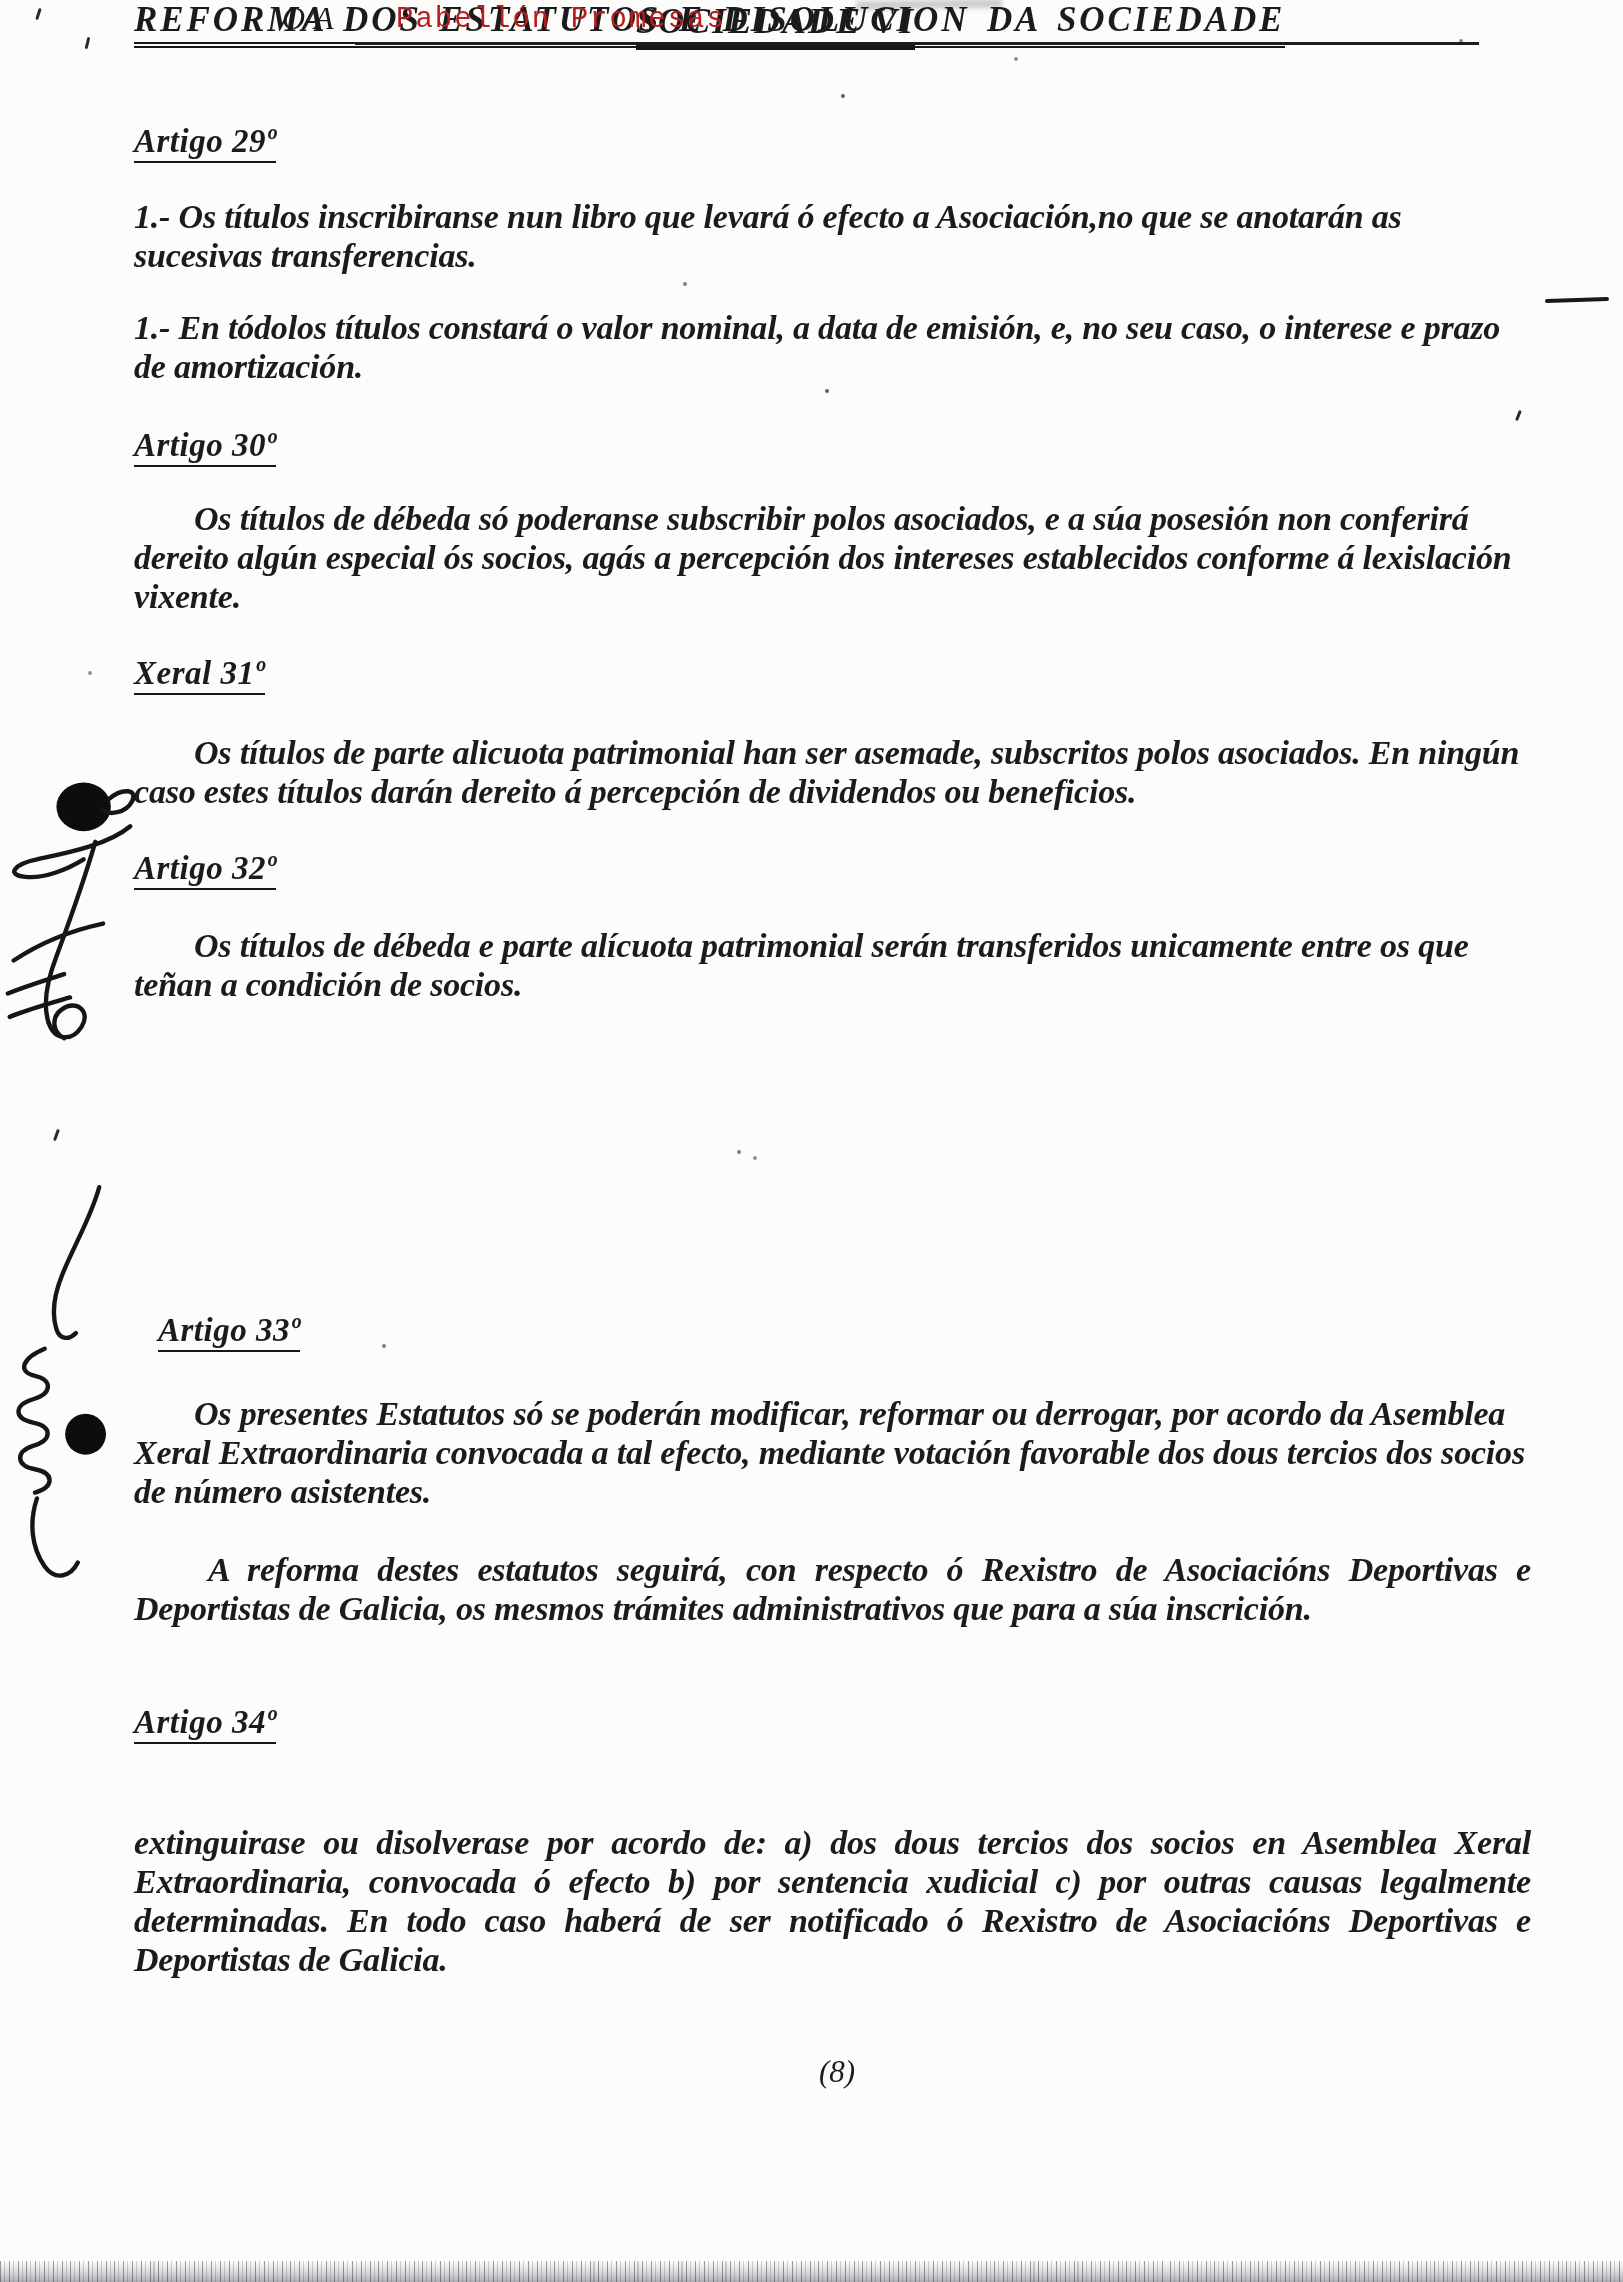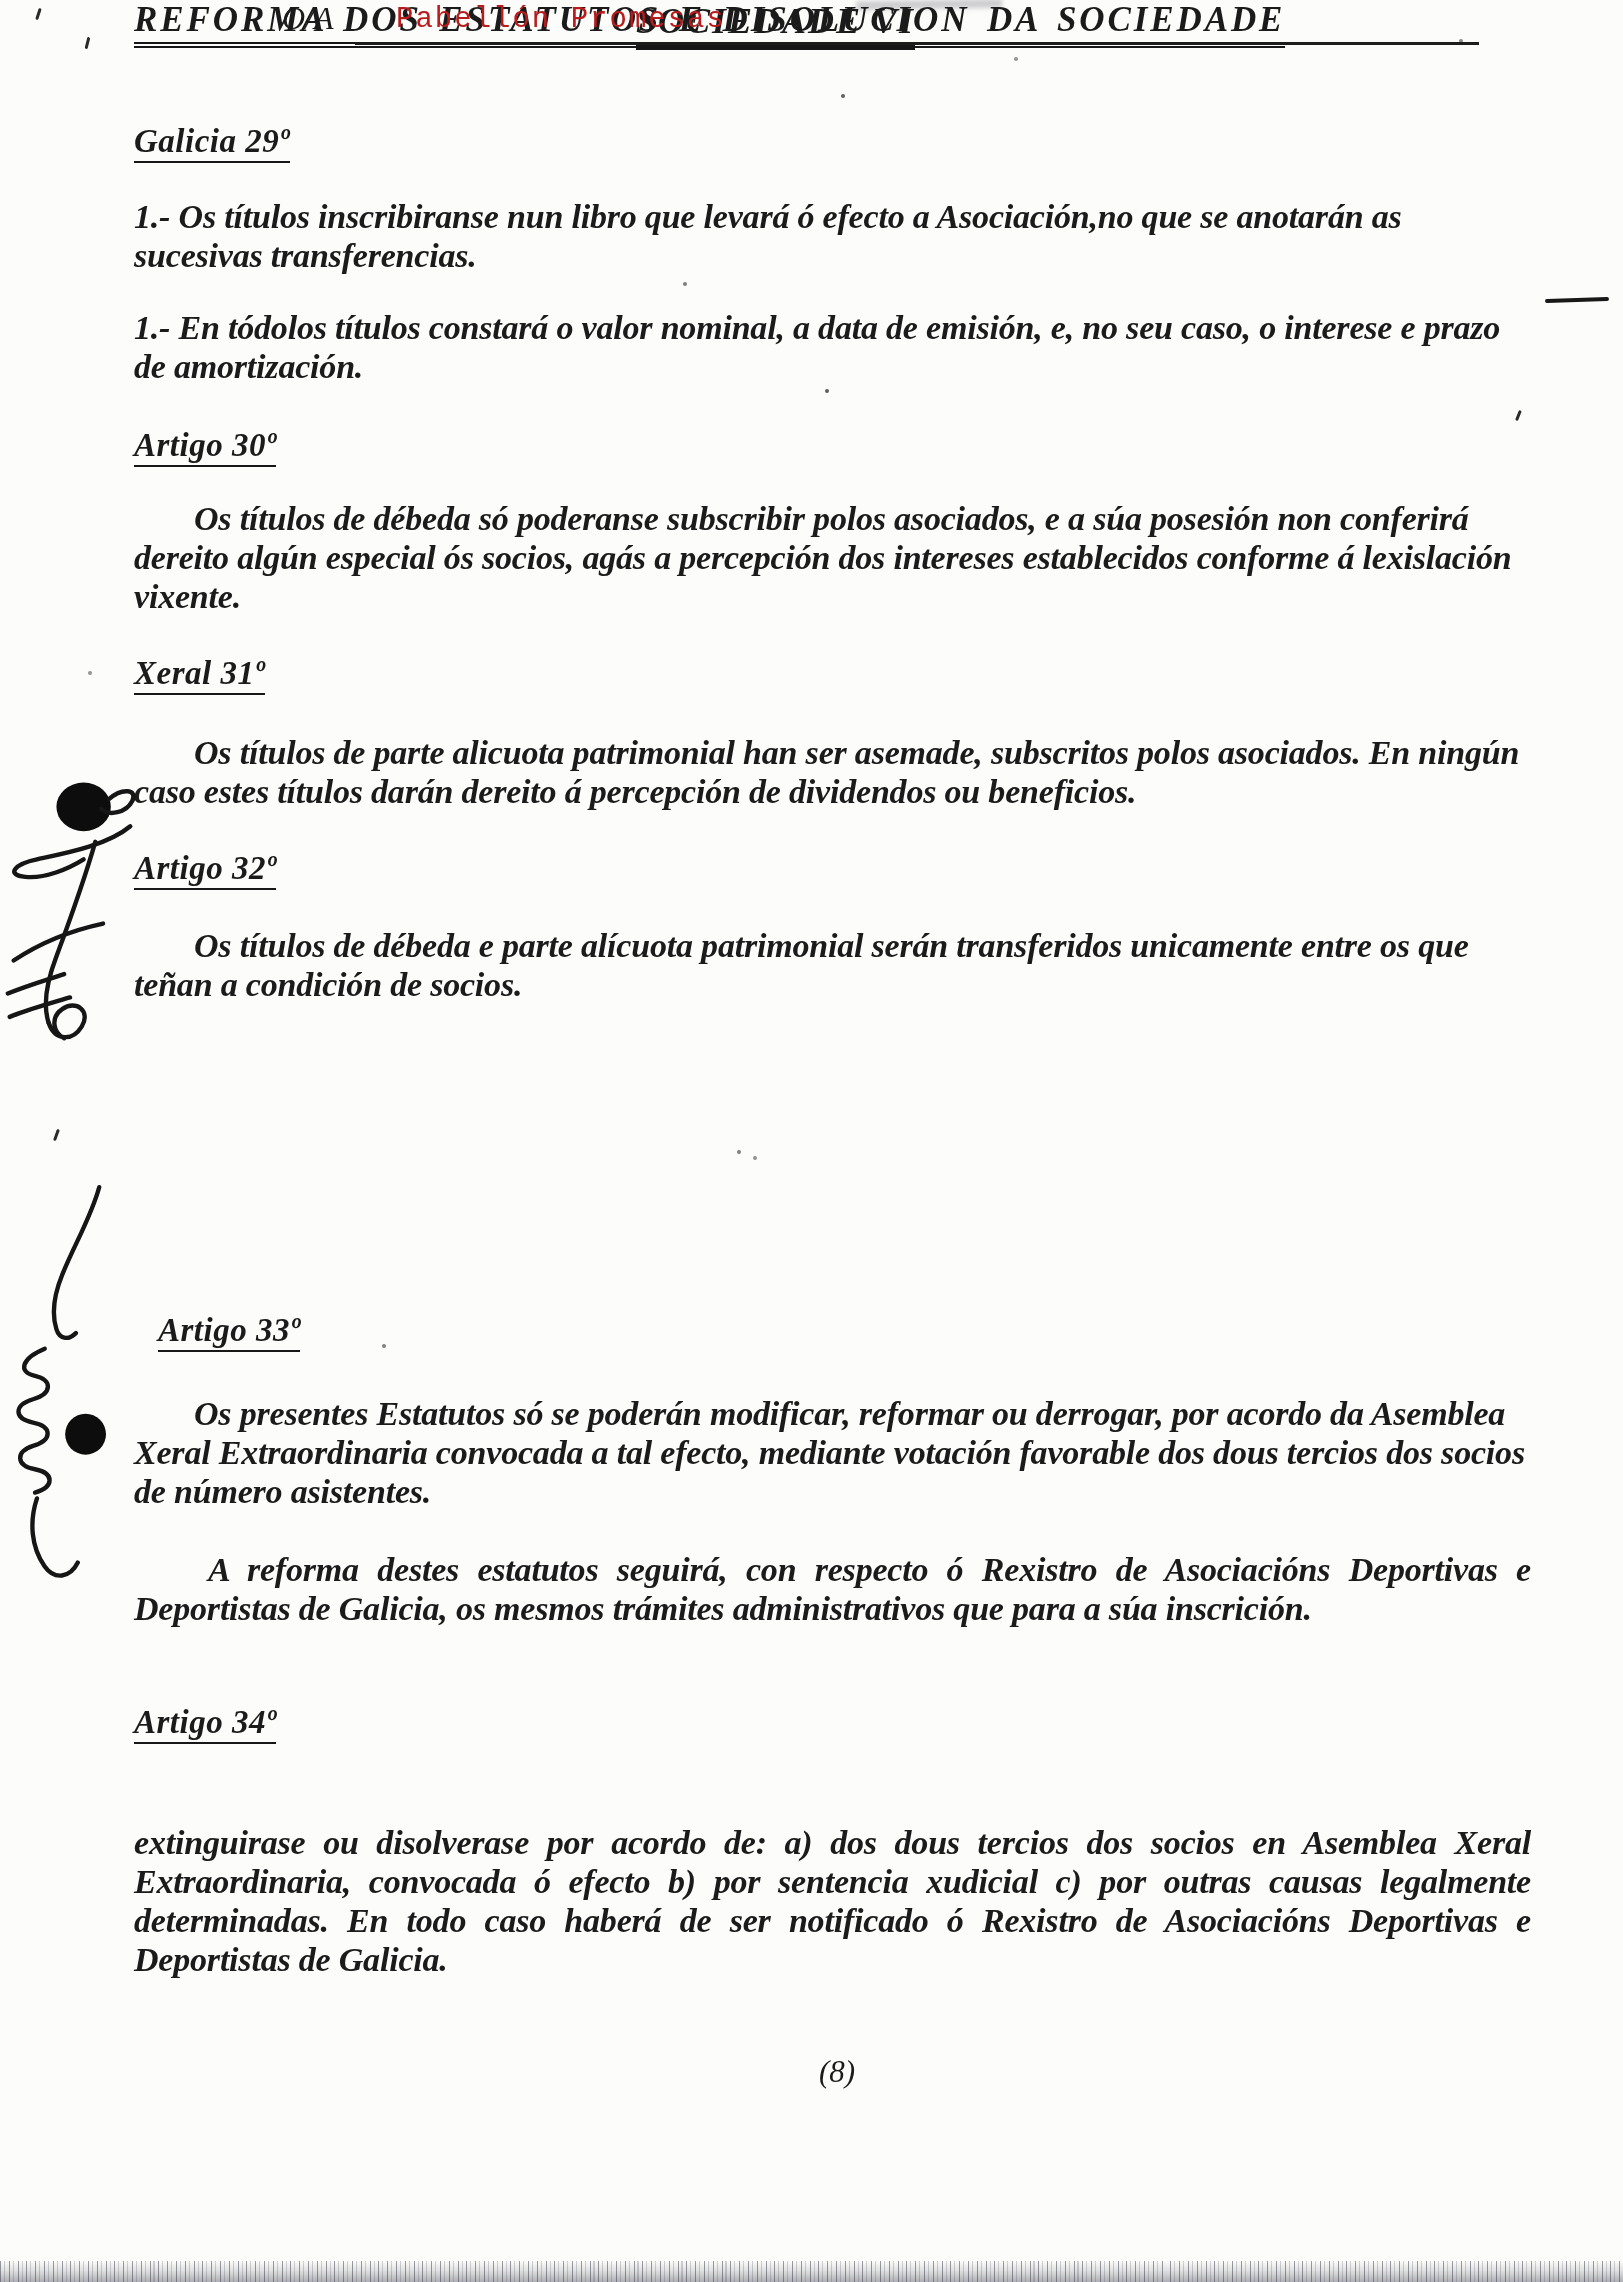--- a/index.html
+++ b/index.html
@@ -88,21 +88,21 @@
   <div class="speck" style="left:825px;top:389px;"></div>
   <div class="tick" style="left:1517px;top:410px;transform:rotate(22deg);height:10.7px;"></div>
   <div class="speck" style="left:737px;top:1150px;opacity:.6;"></div>
   <div class="speck" style="left:753px;top:1156px;opacity:.5;"></div>
   <div class="speck" style="left:382px;top:1344px;opacity:.6;"></div>
   <div class="tick" style="left:55px;top:1129px;transform:rotate(20deg);"></div>
   <div class="speck" style="left:88px;top:671px;opacity:.5;"></div>
   <div class="dash-mark"></div>
 
   <div class="artigo" style="top:123px;">
-    <span class="u">Galicia 29º</span>
+    <span class="u">Artigo 29º</span>
   </div>
   <div class="para" style="top:197px;">1.- Os títulos inscribiranse nun libro que levará ó efecto a Asociación,no que se anotarán as sucesivas transferencias.</div>
   <div class="para" style="top:308px;">1.- En tódolos títulos constará o valor nominal, a data de emisión, e, no seu caso, o interese e prazo de amortización.</div>
 
   <div class="artigo" style="top:427px;">
     <span class="u">Artigo 30º</span>
   </div>
   <div class="para indent" style="top:499px;">Os títulos de débeda só poderanse subscribir polos asociados, e a súa posesión non conferirá dereito algún especial ós socios, agás a percepción dos intereses establecidos conforme á lexislación vixente.</div>
 
   <div class="artigo" style="top:655px;">

